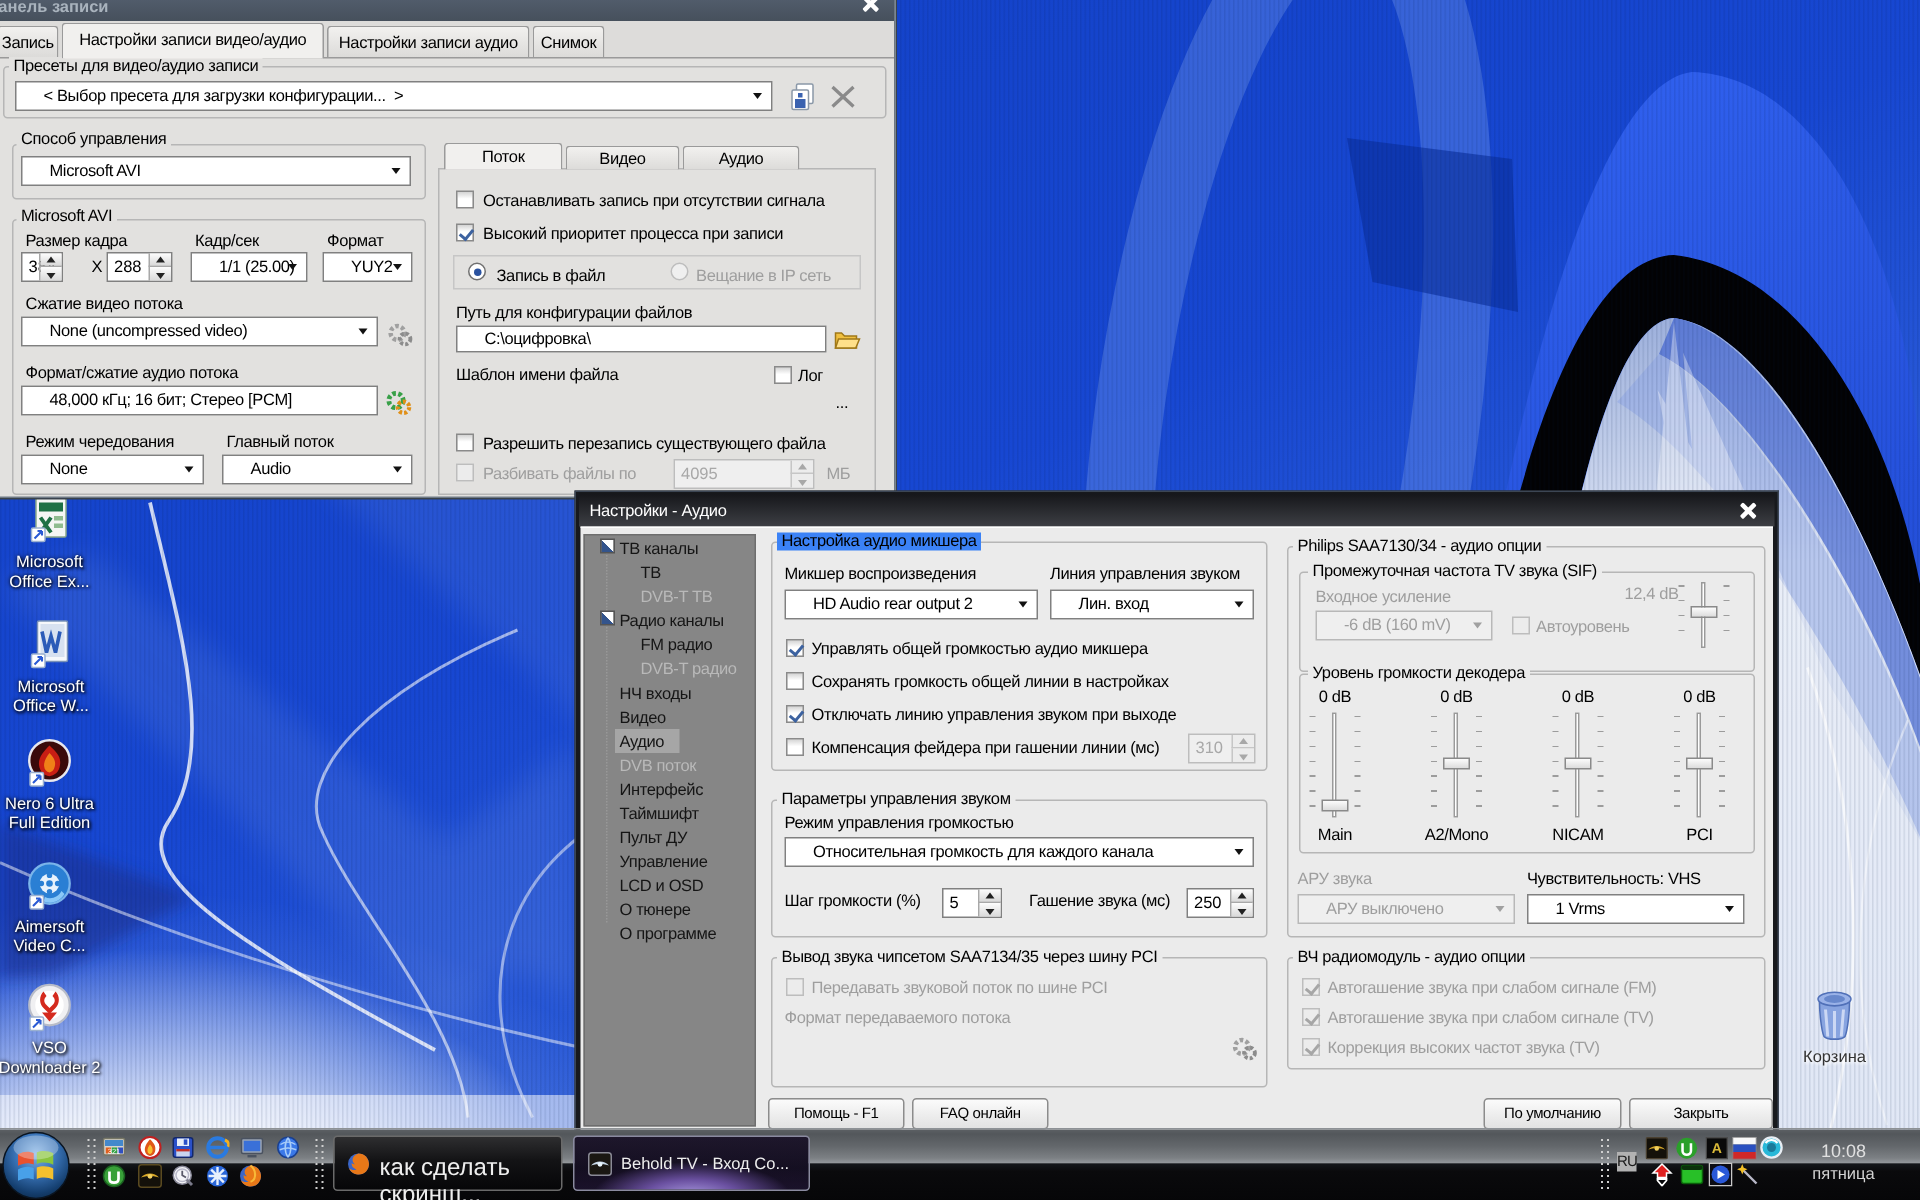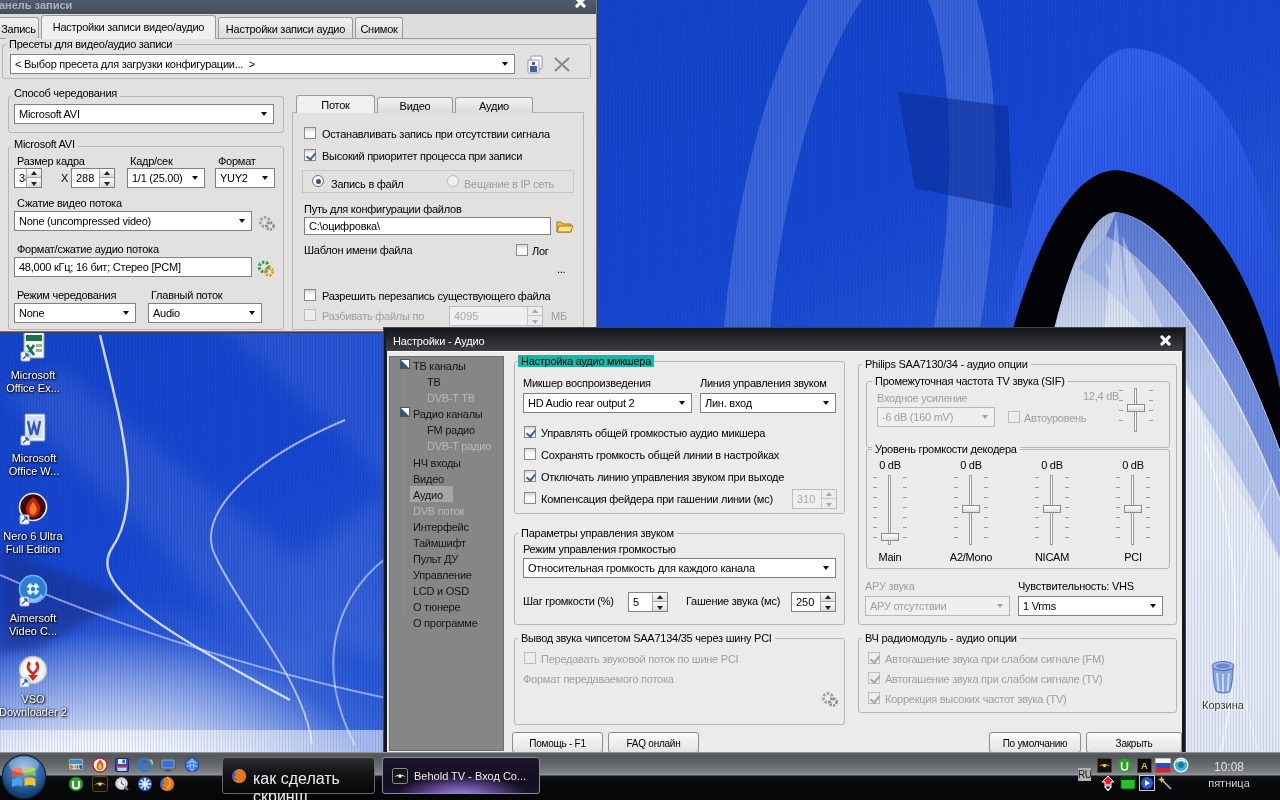--- a/index.html
+++ b/index.html
@@ -2,21 +2,21 @@
 <html><head><meta charset="utf-8">
 <style>
 html,body{margin:0;padding:0}
 #stage{position:relative;width:1280px;height:800px;overflow:hidden;font-family:"Liberation Sans",sans-serif;background:#1545cc}
 .abs{position:absolute}
 #stage *{box-sizing:border-box}
 .lbl{position:absolute;font-size:11px;color:#000;white-space:nowrap;line-height:12px;letter-spacing:-0.25px}
 .dis{color:#9e9e9e !important}
 
 .cmb,.edit{position:absolute;background:#fff;border:1px solid #808080;font-size:11px;color:#000;white-space:nowrap;overflow:hidden;letter-spacing:-0.25px}
-.cmb span,.edit span{position:absolute;left:4px;top:50%;transform:translateY(-50%)}
+.cmb span,.edit span{position:absolute;left:18px;top:50%;transform:translateY(-50%)}
 .cmb::after{content:"";position:absolute;right:6px;top:50%;margin-top:-2px;border:3.5px solid transparent;border-top:4.5px solid #111;border-bottom:none}
 .cmb.gray{background:#efefef;border-color:#b8b8b8;color:#9e9e9e}
 .cmb.gray::after{border-top-color:#a0a0a0}
 .edit.gray{background:#efefef;border-color:#b8b8b8;color:#a8a8a8}
 .gb{position:absolute;border:1px solid #b6b6b6;border-radius:3px}
 .gl{position:absolute;font-size:11px;color:#000;white-space:nowrap;padding:0 3px;line-height:12px;letter-spacing:-0.25px}
 .cb{position:absolute;width:12px;height:12px;background:linear-gradient(#d4d4d4,#fff 45%);border:1px solid #8a8a8a}
 .cb.on::after{content:"";position:absolute;left:2.5px;top:0.5px;width:4px;height:7px;border:solid #3c62a0;border-width:0 2px 2px 0;transform:rotate(40deg)}
 .cb.gray{background:#ececec;border-color:#bdbdbd}
 .cb.gray.on::after{border-color:#a6a6a6}
@@ -240,21 +240,21 @@
 <svg class="abs" style="left:529px;top:59px" width="20" height="20" viewBox="0 0 20 20">
         <rect x="5" y="2" width="11" height="13" rx="1" fill="#fff" stroke="#8a98a8"></rect>
         <rect x="2" y="6" width="11" height="13" rx="1" fill="#fff" stroke="#8a98a8"></rect>
         <rect x="4" y="12" width="7" height="6" fill="#3a62b0"></rect>
         <rect x="6" y="8" width="3" height="3" fill="#3a62b0"></rect>
       </svg>
 <svg class="abs" style="left:554px;top:60px" width="22" height="19" viewBox="0 0 22 19">
         <path d="M4 3 L18 16 M18 3 L4 16" stroke="#8a8a8a" stroke-width="2.2"></path>
       </svg>
 <div class="gb" style="left:11px;top:101px;width:276px;height:37px"></div>
-<div class="gl" style="left:14px;top:92px;background:#e2e1df">Способ чередования</div>
+<div class="gl" style="left:14px;top:92px;background:#e2e1df">Способ управления</div>
 <div class="cmb" style="left:17px;top:109px;width:260px;height:20px">
         <span>Microsoft AVI</span>
       </div>
 <div class="gb" style="left:11px;top:151px;width:276px;height:184px"></div>
 <div class="gl" style="left:14px;top:143px;background:#e2e1df">Microsoft AVI</div>
 <div class="lbl" style="left:20px;top:160px">Размер кадра</div>
 <div class="spin" style="left:17px;top:173px;width:28px;height:20px">
         <span class="v">384</span>
         <span class="b u"></span>
         <span class="b d"></span>
@@ -287,21 +287,21 @@
       </div>
 <svg class="abs" style="left:259px;top:264px" width="20" height="19" viewBox="0 0 20 19">
         <circle cx="8" cy="8" r="4.8" fill="none" stroke="#38a048" stroke-width="3.2" stroke-dasharray="2.4 1.6"></circle>
         <circle cx="13" cy="12.5" r="3.8" fill="none" stroke="#e09018" stroke-width="2.8" stroke-dasharray="2 1.4"></circle>
       </svg>
 <div class="lbl" style="left:20px;top:294px">Режим чередования</div>
 <div class="lbl" style="left:154px;top:294px">Главный поток</div>
 <div class="cmb" style="left:17px;top:308px;width:122px;height:20px">
         <span>None</span>
       </div>
-<div class="cmb" style="left:151px;top:308px;width:114px;height:20px">
+<div class="cmb" style="left:151px;top:308px;width:127px;height:20px">
         <span>Audio</span>
       </div>
 <div class="gb" style="left:295px;top:117px;width:292px;height:218px;border-radius:0"></div>
 <div class="xtab act" style="left:299px;top:100px;width:79px;height:18px">
         <span style="top:3px">Поток</span>
       </div>
 <div class="xtab" style="left:380px;top:102px;width:76px;height:16px">
         <span style="top:2px">Видео</span>
       </div>
 <div class="xtab" style="left:458px;top:102px;width:78px;height:16px">
@@ -364,21 +364,21 @@
 <div class="tri off" style="left:23px;top:148px">DVB поток</div>
 <div class="tri" style="left:23px;top:164px">Интерфейс</div>
 <div class="tri" style="left:23px;top:180px">Таймшифт</div>
 <div class="tri" style="left:23px;top:196px">Пульт ДУ</div>
 <div class="tri" style="left:23px;top:212px">Управление</div>
 <div class="tri" style="left:23px;top:228px">LCD и OSD</div>
 <div class="tri" style="left:23px;top:244px">О тюнере</div>
 <div class="tri" style="left:23px;top:260px">О программе</div>
 </div>
 <div class="gb" style="left:127px;top:9px;width:331px;height:153px"></div>
-<div class="gl" style="left:131px;top:3px;background:#14b8a6">Настройка аудио микшера</div>
+<div class="gl" style="left:131px;top:3px;background:#3b82f6">Настройка аудио микшера</div>
 <div class="lbl" style="left:136px;top:25px">Микшер воспроизведения</div>
 <div class="cmb" style="left:136px;top:41px;width:169px;height:20px">
           <span>HD Audio rear output 2</span>
         </div>
 <div class="lbl" style="left:313px;top:25px">Линия управления звуком</div>
 <div class="cmb" style="left:313px;top:41px;width:136px;height:20px">
           <span>Лин. вход</span>
         </div>
 <span class="cb on" style="left:137px;top:74px"></span>
         <div class="lbl" style="left:154px;top:75px">Управлять общей громкостью аудио микшера</div>
@@ -473,21 +473,21 @@
           <div class="tr"></div>
           <div class="th" style="top:30px"></div>
         </div>
 <div class="lbl" style="left:473px;top:199px;width:60px;text-align:center">Main</div>
 <div class="lbl" style="left:554px;top:199px;width:60px;text-align:center">A2/Mono</div>
 <div class="lbl" style="left:635px;top:199px;width:60px;text-align:center">NICAM</div>
 <div class="lbl" style="left:716px;top:199px;width:60px;text-align:center">PCI</div>
 <div class="lbl dis" style="left:478px;top:228px">АРУ звука</div>
 <div class="lbl" style="left:631px;top:228px">Чувствительность: VHS</div>
 <div class="cmb gray" style="left:478px;top:244px;width:145px;height:20px">
-          <span>АРУ отсутствии</span>
+          <span>АРУ выключено</span>
         </div>
 <div class="cmb" style="left:631px;top:244px;width:145px;height:20px">
           <span>1 Vrms</span>
         </div>
 <div class="gb" style="left:471px;top:286px;width:319px;height:75px"></div>
 <div class="gl" style="left:475px;top:280px;background:#ebebeb">ВЧ радиомодуль - аудио опции</div>
 <span class="cb gray on" style="left:481px;top:300px"></span>
         <div class="lbl dis" style="left:498px;top:301px">Автогашение звука при слабом сигнале (FM)</div>
 <span class="cb gray on" style="left:481px;top:320px"></span>
         <div class="lbl dis" style="left:498px;top:321px">Автогашение звука при слабом сигнале (TV)</div>

